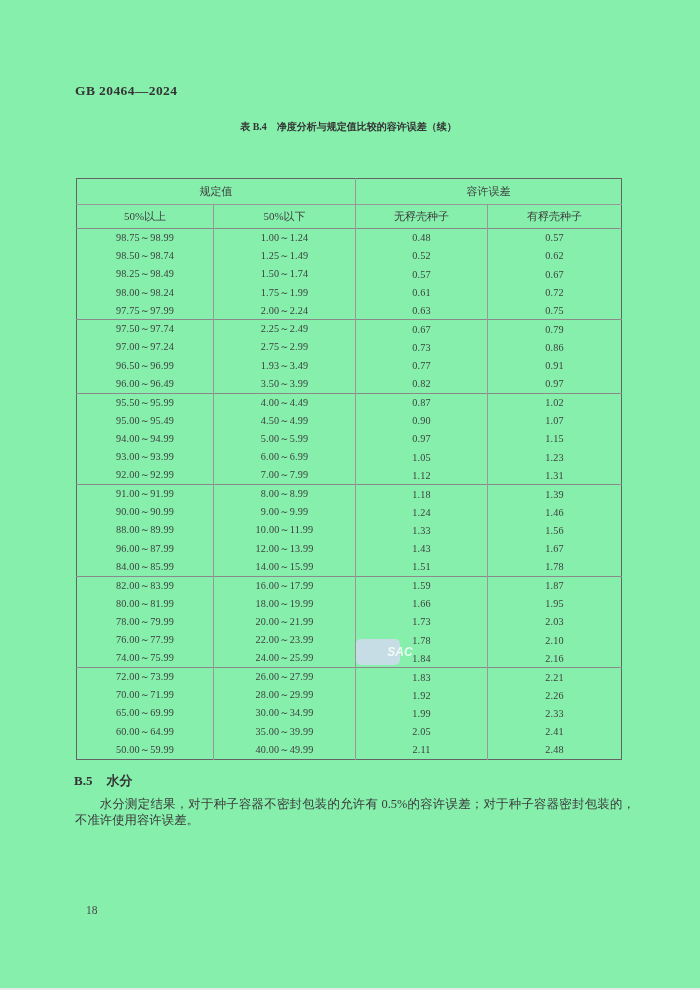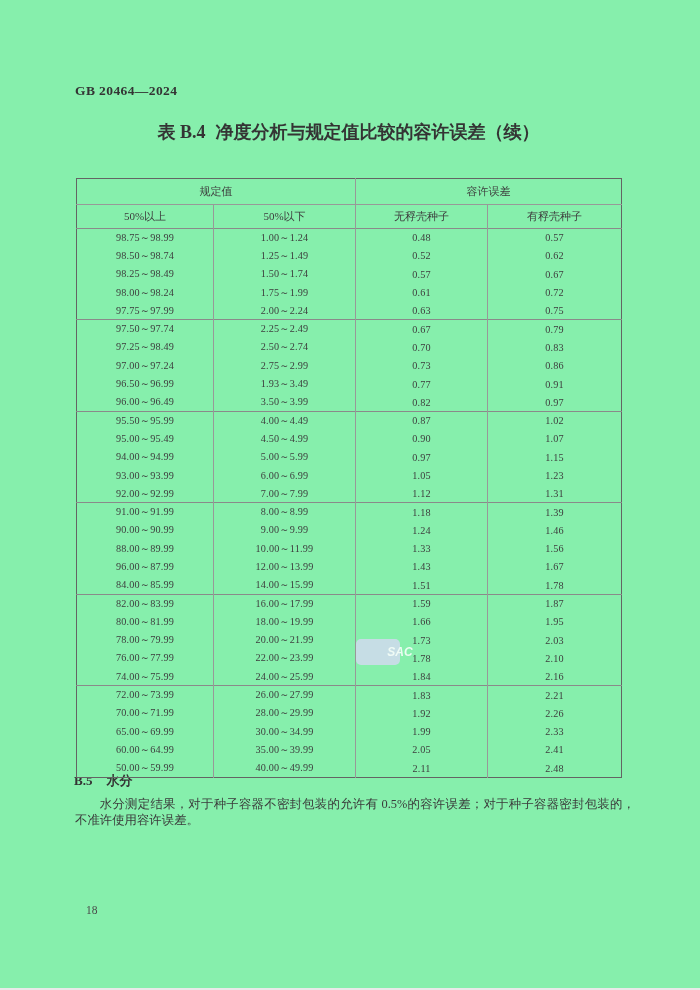--- a/index.html
+++ b/index.html
@@ -13,21 +13,21 @@
     overflow: hidden;
     border-bottom: 2px solid #e9e9e9;
   }
   .doc-code {
     position: absolute; top: 83px; left: 75px;
     font-size: 13.5px; font-weight: 700; letter-spacing: 0.4px;
     color: #343434;
   }
   .table-title {
     position: absolute; top: 120px; left: 76px; width: 545px;
-    text-align: center; font-size: 18px; font-weight: 700; color: #343434;
+    text-align: center; font-size: 10px; font-weight: 700; color: #343434;
   }
   .table-title .tprefix { margin-right: 10px; }
   .watermark {
     position: absolute; top: 639px; left: 356px;
     width: 34px; height: 26px;
     background: #cddcec; border-radius: 5px;
     display: flex; align-items: center; justify-content: center;
     font-family: "Liberation Sans", sans-serif;
     font-style: italic; font-weight: 700; font-size: 12px;
     color: rgba(255,255,255,0.92);
@@ -137,26 +137,20 @@
           </tr>
         </tbody>
         <tbody>
           <tr>
             <td>97.50～97.74</td>
             <td>2.25～2.49</td>
             <td>0.67</td>
             <td>0.79</td>
           </tr>
           <tr>
-            <td>97.25～98.49</td>
-            <td>2.50～2.74</td>
-            <td>0.70</td>
-            <td>0.83</td>
-          </tr>
-          <tr>
             <td>97.00～97.24</td>
             <td>2.75～2.99</td>
             <td>0.73</td>
             <td>0.86</td>
           </tr>
           <tr>
             <td>96.50～96.99</td>
             <td>1.93～3.49</td>
             <td>0.77</td>
             <td>0.91</td>

